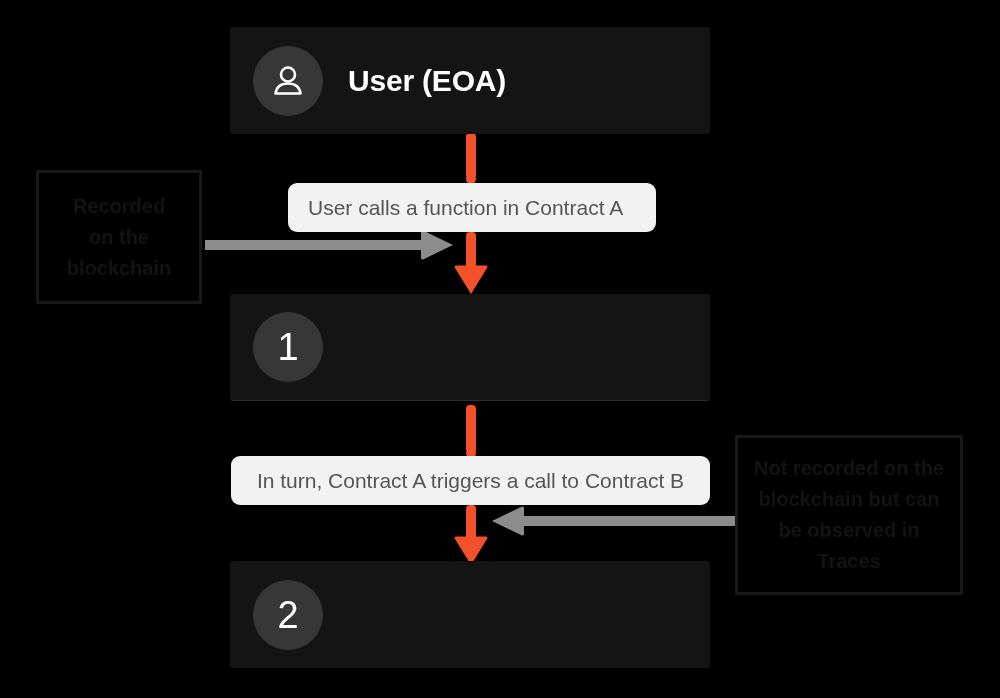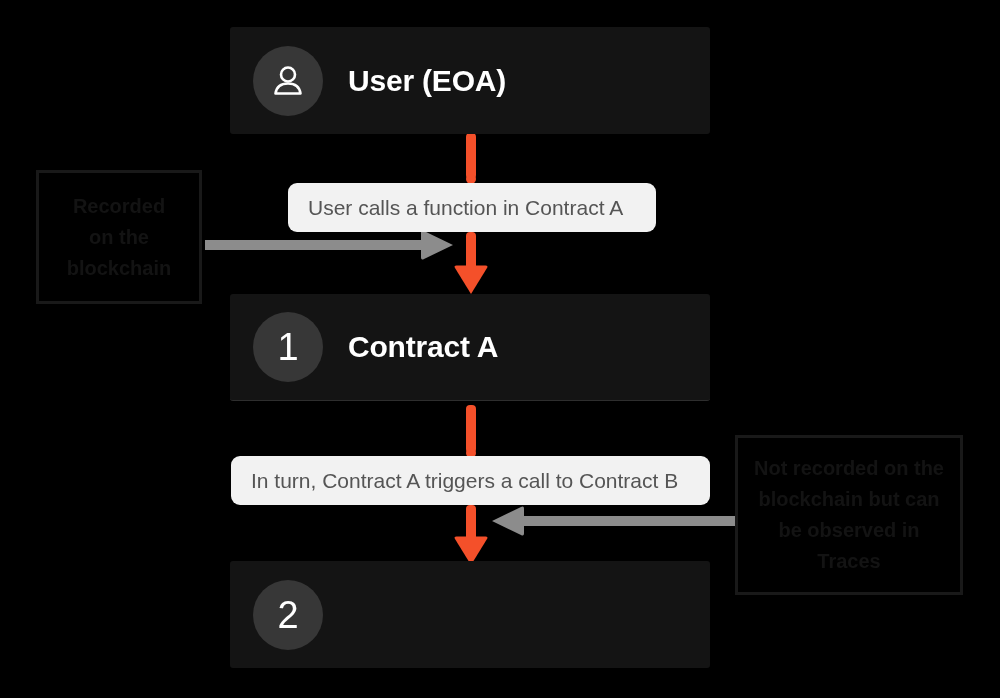--- a/index.html
+++ b/index.html
@@ -153,24 +153,23 @@
   </div>
 
   <div class="caption" style="left:288px; top:183px; width:368px; height:49px;">
     <span>User calls a function in Contract A</span>
   </div>
 
   <div class="node with-rule" style="left:230px; top:294px; width:480px; height:107px;">
     <div class="node-badge">
       <span>1</span>
     </div>
-    <div class="node-title">Contract A</div>
   </div>
 
-  <div class="caption" style="left:231px; top:456px; width:479px; height:49px;">
+  <div class="caption" style="left:231px; top:456px; width:479px; height:49px;justify-content:center;">
     <span>In turn, Contract A triggers a call to Contract B</span>
   </div>
 
   <div class="node" style="left:230px; top:561px; width:480px; height:107px;">
     <div class="node-badge">
       <span>2</span>
     </div>
   </div>
 
   <div class="annot" style="left:36px; top:170px; width:166px; height:134px;">

